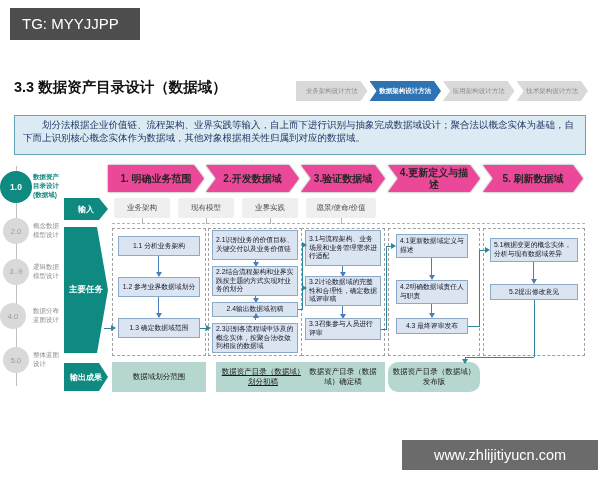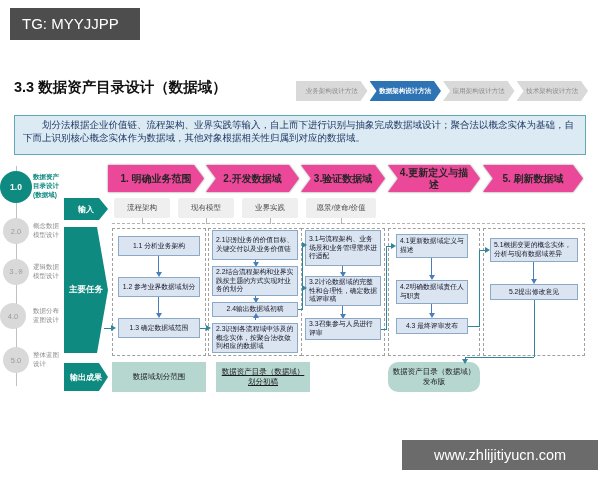--- a/index.html
+++ b/index.html
@@ -120,21 +120,21 @@
   <div class="sw" style="left:301px;width:84px;">
       <div class="step">3.验证数据域</div>
     </div>
   <div class="sw" style="left:388px;width:92px;">
       <div class="step">4.更新定义与描述</div>
     </div>
   <div class="sw" style="left:483px;width:100px;">
       <div class="step">5. 刷新数据域</div>
     </div>
 
-  <div class="abs inbox" style="left:114px;width:56px;">流程架构</div>
+  <div class="abs inbox" style="left:114px;width:56px;">业务架构</div>
   <div class="abs inbox" style="left:178px;width:56px;">现有模型</div>
   <div class="abs inbox" style="left:242px;width:56px;">业界实践</div>
   <div class="abs inbox" style="left:306px;width:70px;">愿景/使命/价值</div>
   <div class="abs dash-h"></div>
   <div class="abs tick" style="left:142px;"></div>
   <div class="abs tick" style="left:206px;"></div>
   <div class="abs tick" style="left:270px;"></div>
   <div class="abs tick" style="left:341px;"></div>
 
   <div class="abs group" style="left:112px;width:94px;"></div>
@@ -168,20 +168,21 @@
   <div class="abs task" style="left:396px;top:280px;width:72px;height:24px;">4.2明确数据域责任人与职责</div>
   <div class="fdown" style="left:431px;top:304px;height:9px;"></div>
   <div class="abs task c" style="left:396px;top:318px;width:72px;height:16px;">4.3 最终评审发布</div>
 
   <div class="abs task" style="left:490px;top:238px;width:88px;height:24px;">5.1根据变更的概念实体，分析与现有数据域差异</div>
   <div class="fdown" style="left:533px;top:262px;height:17px;"></div>
   <div class="abs task c" style="left:490px;top:284px;width:88px;height:16px;">5.2提出修改意见</div>
 
   <div class="abs out" style="left:112px;width:94px;">数据域划分范围</div>
   <div class="abs out" style="left:216px;width:94px;text-decoration:underline;">数据资产目录（数据域）划分初稿</div>
+  <div class="abs out" style="left:301px;width:84px;">数据资产目录（数据域）确定稿</div>
   <div class="abs out" style="left:388px;width:92px;border-radius:10px;">数据资产目录（数据域）发布版</div>
 
   <div class="hl" style="left:104px;top:328px;width:7px;"></div>
   <div class="tr" style="left:111px;top:325px;"></div>
 
   <div class="hl" style="left:200px;top:328px;width:6px;"></div>
   <div class="tr" style="left:206px;top:325px;"></div>
 
   <div class="hl" style="left:298px;top:309px;width:4px;"></div>
   <div class="vl" style="left:302px;top:245px;height:65px;"></div>

